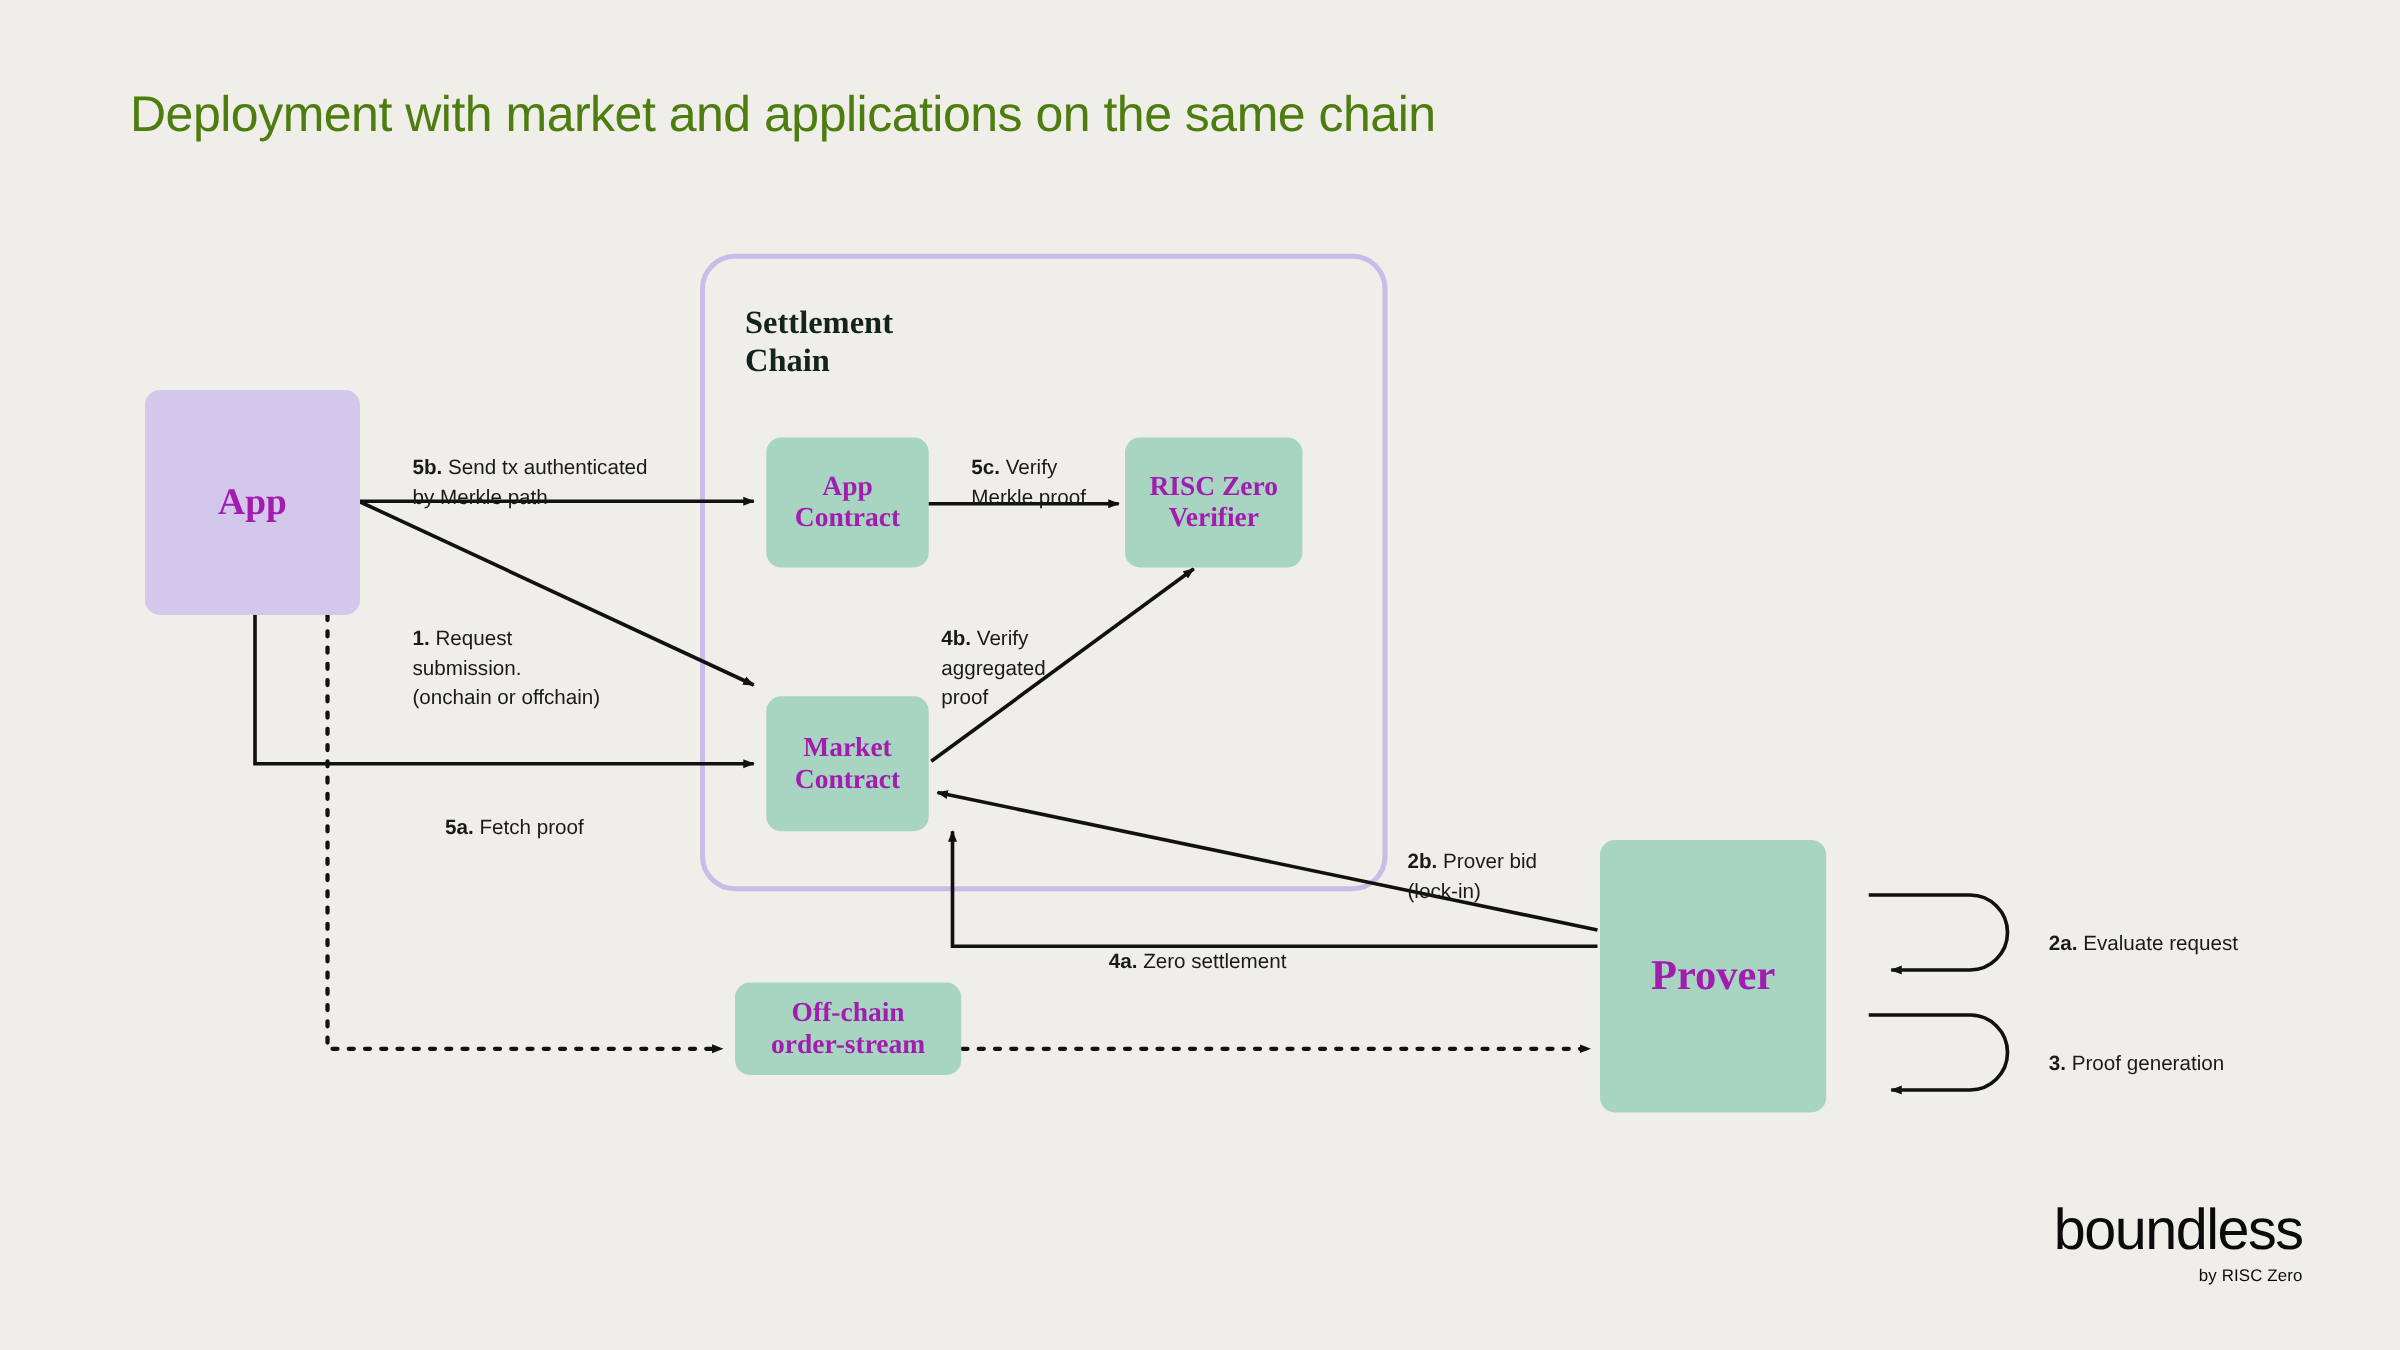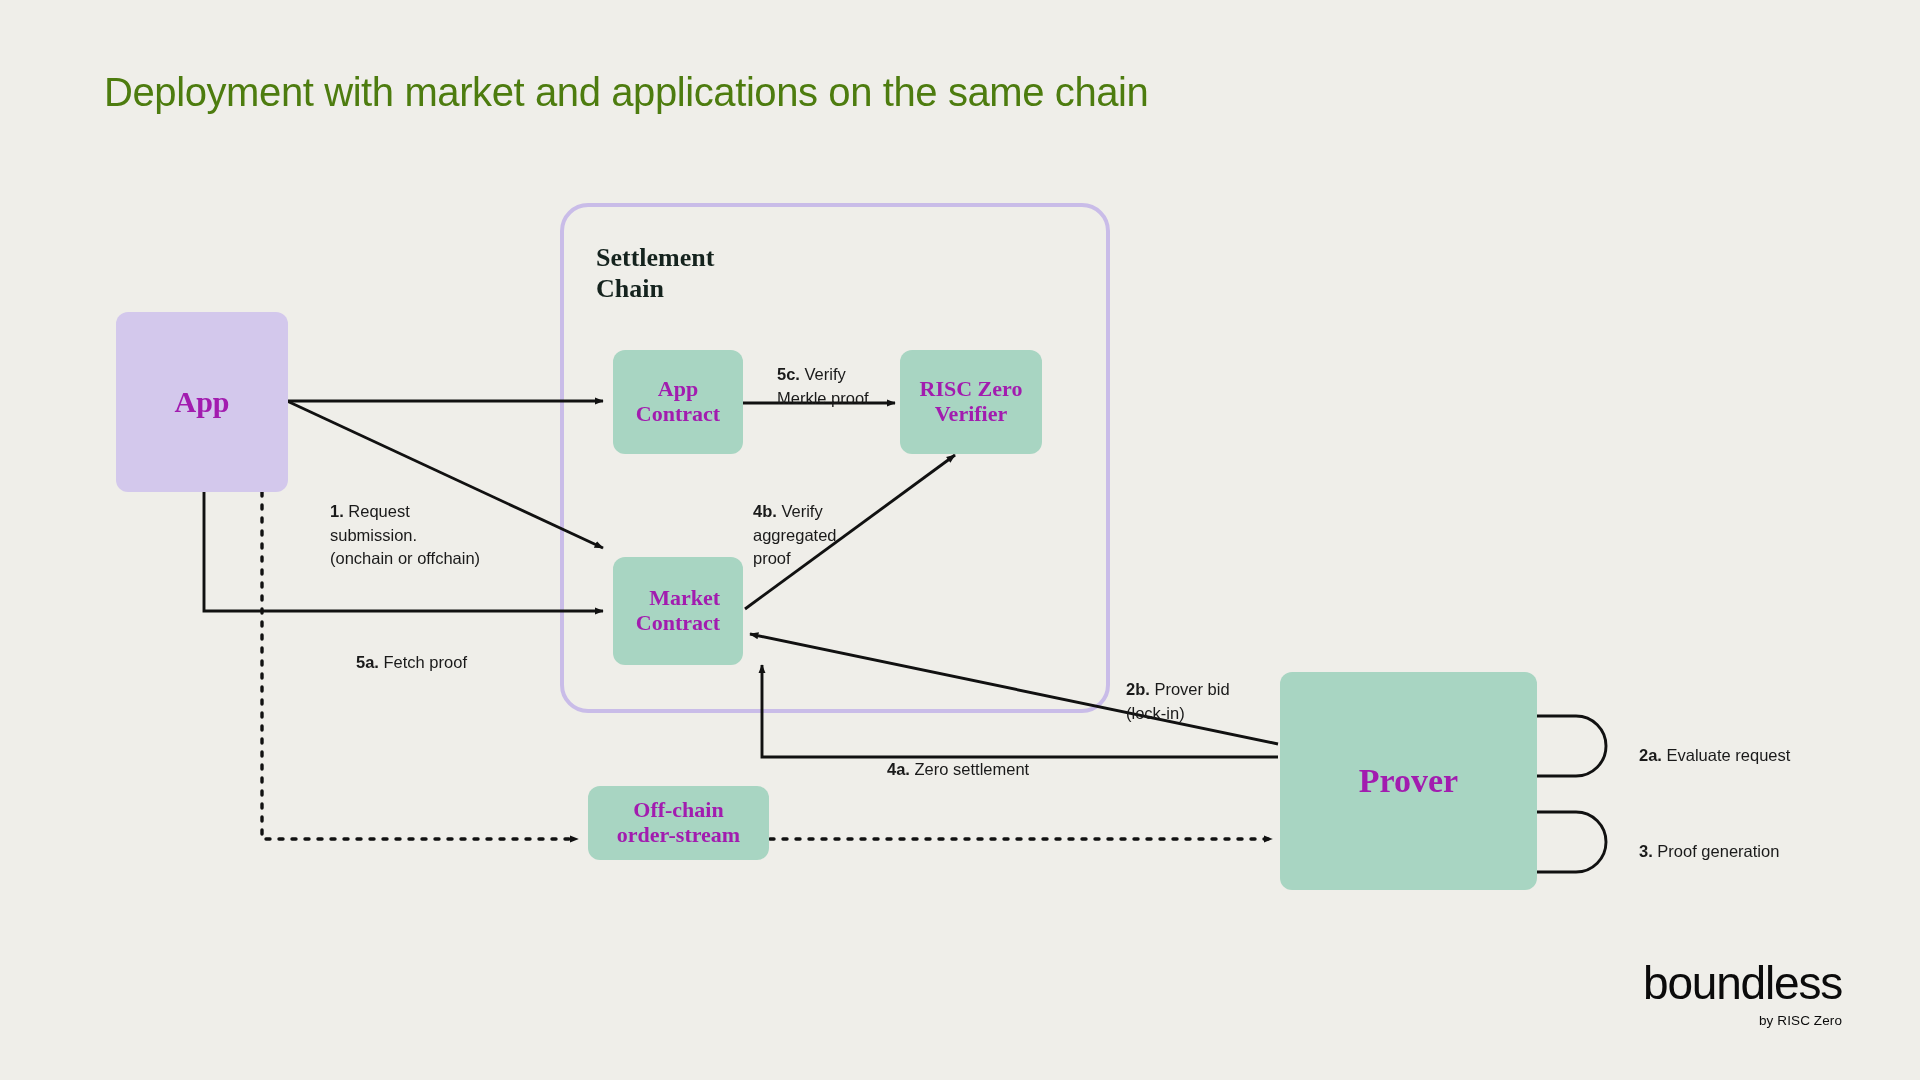--- a/index.html
+++ b/index.html
@@ -142,28 +142,32 @@
   </svg>
 
   <div class="node-box node-purple" style="left:116px; top:312px; width:172px; height:180px; font-size:30px;">App</div>
 
   <div class="node-box node-green" style="left:613px; top:350px; width:130px; height:104px; font-size:22px; white-space:pre-line;">App
 Contract</div>
 
   <div class="node-box node-green" style="left:900px; top:350px; width:142px; height:104px; font-size:22px; white-space:pre-line;">RISC Zero
 Verifier</div>
 
-  <div class="node-box node-green" style="left:613px; top:557px; width:130px; height:108px; font-size:22px; white-space:pre-line;text-align:right;">Market
+  <div class="node-box node-green" style="left:613px; top:557px; width:130px; height:108px; font-size:22px; white-space:pre-line;">Market
 Contract</div>
 
   <div class="node-box node-green" style="left:588px; top:786px; width:181px; height:74px; font-size:22px; white-space:pre-line;">Off-chain
 order-stream</div>
 
-  <div class="node-box node-green" style="left:1280px; top:672px; width:257px; height:218px; font-size:34px;">Prover</div>
-
+  <div class="node-box node-green" style="left:1280px; top:672px; width:181px; height:218px; font-size:34px;">Prover</div>
+
+  <div class="edge-label" style="left:330px; top:340px;">
+    <b>5b.</b><span> Send tx authenticated
+by Merkle path</span>
+  </div>
 
   <div class="edge-label" style="left:777px; top:340px;">
     <b>5c.</b><span> Verify
 Merkle proof</span>
   </div>
 
   <div class="edge-label" style="left:330px; top:477px;">
     <b>1.</b><span> Request
 submission.
 (onchain or offchain)</span>

